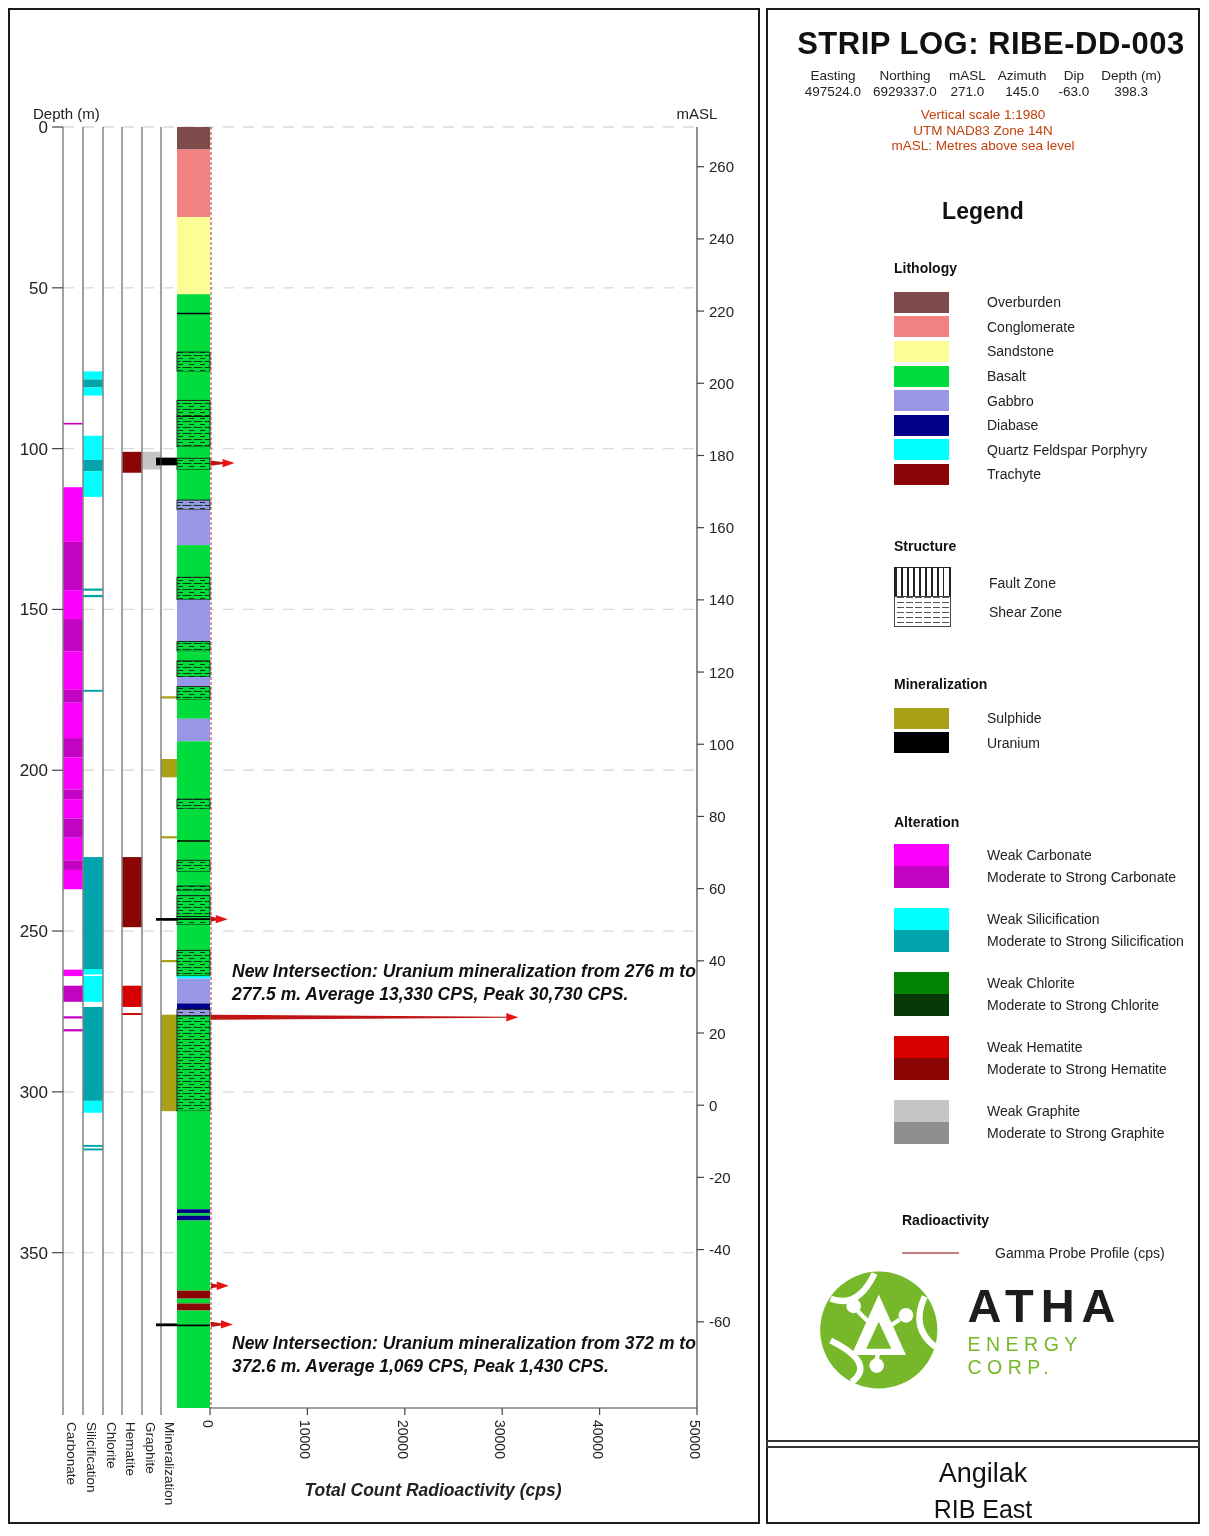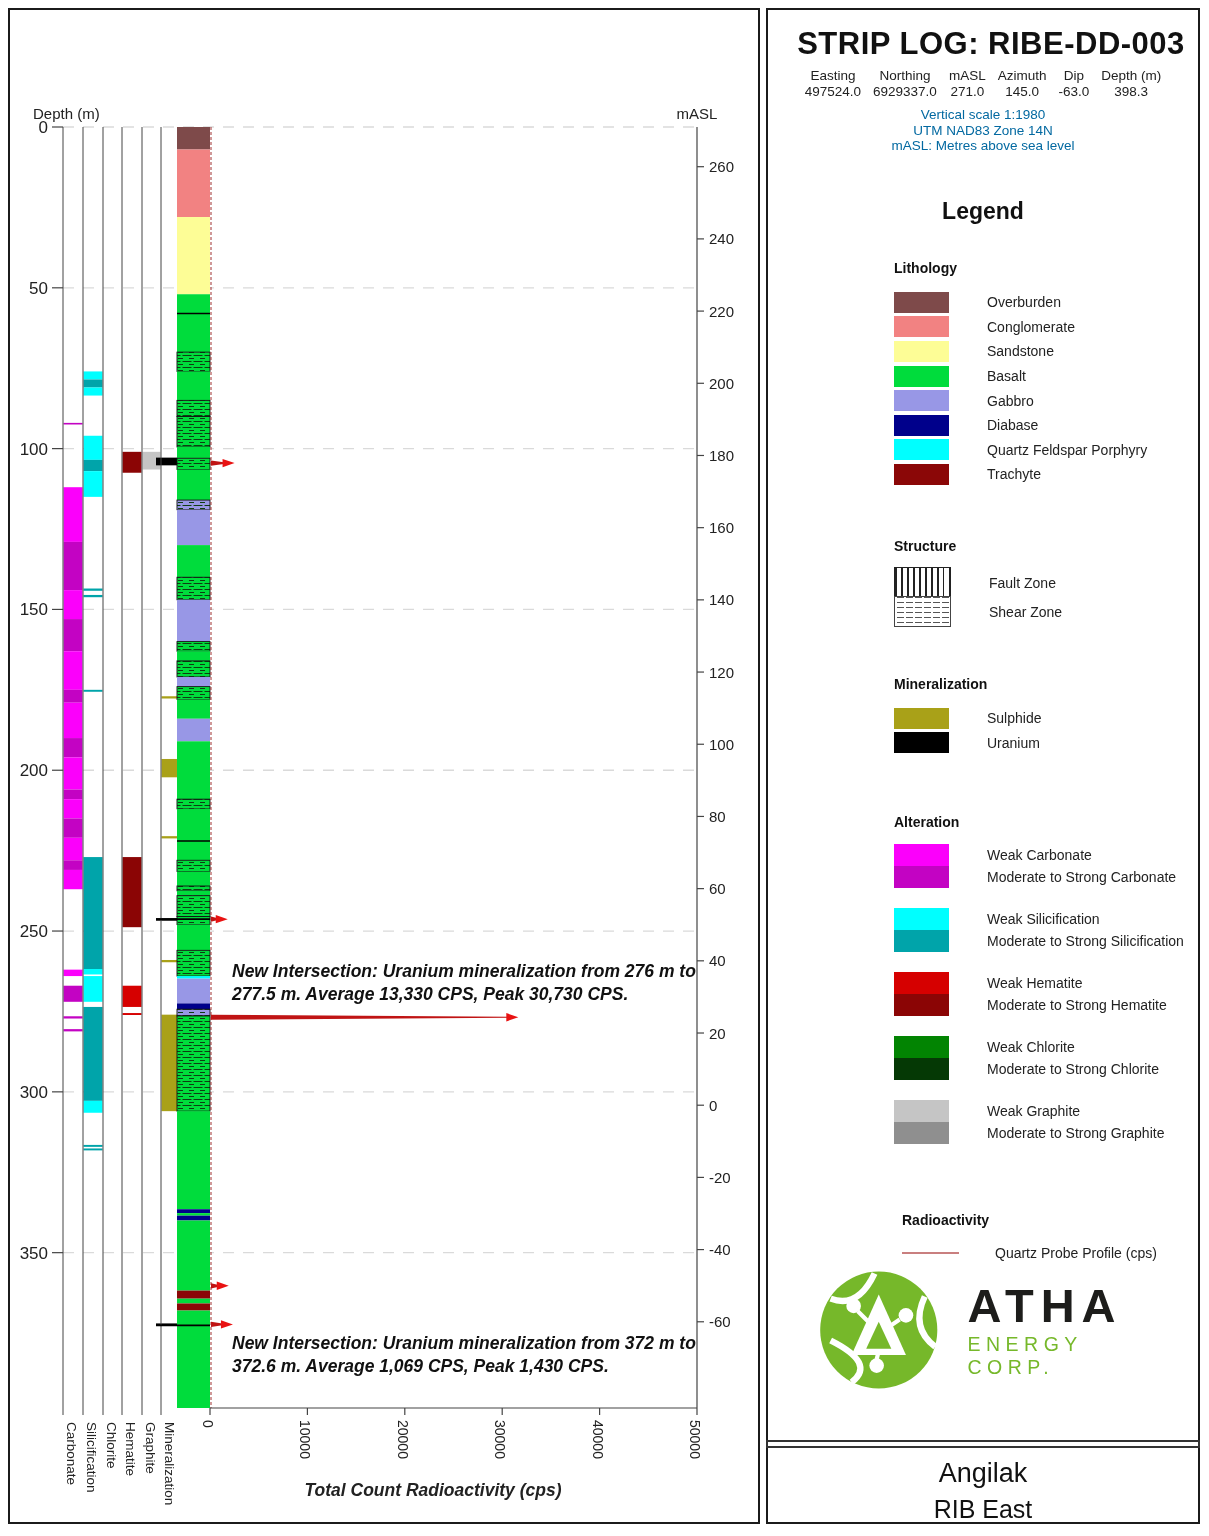--- a/index.html
+++ b/index.html
@@ -11,21 +11,21 @@
   .ann{position:absolute;width:486px;font-size:17.5px;font-weight:bold;font-style:italic;color:#111;line-height:23px;}
   .ann1{top:950px;left:222px;}
   .ann2{top:1322px;left:222px;}
 
   
   .titleblock{position:absolute;top:16px;left:0;width:100%;text-align:center;}
   .strip-title{font-size:31px;font-weight:bold;color:#111;letter-spacing:0.5px;margin-left:16px;}
   .fields{display:flex;justify-content:center;gap:12px;margin-top:6px;}
   .field{text-align:center;font-size:13.5px;color:#222;}
   .fvalue{margin-top:1px;}
-  .notes{margin-top:8px;font-size:13.5px;color:#0369a1;line-height:15.5px;}
+  .notes{margin-top:8px;font-size:13.5px;color:#c2410c;line-height:15.5px;}
   .legend-title{position:absolute;top:188px;width:100%;text-align:center;font-size:23px;font-weight:bold;color:#111;}
   .lsection{position:absolute;left:78px;padding-left:48px;}
   .lsection .sh{font-size:14px;font-weight:bold;color:#111;margin-bottom:14px;}
   .lrow{display:flex;align-items:center;height:24.6px;}
   .lswatch{width:55px;height:21px;margin-right:38px;flex:0 0 auto;}
   .llabel{font-size:14px;color:#222;white-space:nowrap;}
   #sec-litho{top:250px;}
   #sec-struct{top:528px;}
   #sec-min{top:666px;}
   #sec-alt{top:804px;}
@@ -411,56 +411,56 @@
               <div style="background: rgb(0, 255, 255);"></div>
               <div style="background: rgb(0, 164, 170);"></div>
             </div>
             <div class="pairlabels">
               <span class="llabel">Weak Silicification</span>
               <span class="llabel">Moderate to Strong Silicification</span>
             </div>
           </div>
           <div class="pairrow">
             <div class="pairswatch">
+              <div style="background: rgb(2, 132, 2);"></div>
+              <div style="background: rgb(5, 57, 5);"></div>
+            </div>
+            <div class="pairlabels">
+              <span class="llabel">Weak Chlorite</span>
+              <span class="llabel">Moderate to Strong Chlorite</span>
+            </div>
+          </div>
+          <div class="pairrow">
+            <div class="pairswatch">
               <div style="background: rgb(214, 0, 0);"></div>
               <div style="background: rgb(139, 5, 5);"></div>
             </div>
             <div class="pairlabels">
               <span class="llabel">Weak Hematite</span>
               <span class="llabel">Moderate to Strong Hematite</span>
-            </div>
-          </div>
-          <div class="pairrow">
-            <div class="pairswatch">
-              <div style="background: rgb(2, 132, 2);"></div>
-              <div style="background: rgb(5, 57, 5);"></div>
-            </div>
-            <div class="pairlabels">
-              <span class="llabel">Weak Chlorite</span>
-              <span class="llabel">Moderate to Strong Chlorite</span>
             </div>
           </div>
           <div class="pairrow">
             <div class="pairswatch">
               <div style="background: rgb(197, 197, 197);"></div>
               <div style="background: rgb(143, 143, 143);"></div>
             </div>
             <div class="pairlabels">
               <span class="llabel">Weak Graphite</span>
               <span class="llabel">Moderate to Strong Graphite</span>
             </div>
           </div>
         </div>
     </div>
 
     <div class="lsection" id="sec-rad">
       <div class="sh">Radioactivity</div>
       <div class="radrow">
         <div class="radline"></div>
-        <span class="llabel">Quartz Probe Profile (cps)</span>
+        <span class="llabel">Gamma Probe Profile (cps)</span>
       </div>
     </div>
 
     <div id="logoRow">
       <svg width="128" height="128" viewBox="0 0 120 120">
         <circle cx="60" cy="60" r="56" fill="#76B82A"></circle>
         <path d="M14,30 Q40,40 56,6" stroke="#fff" stroke-width="6" fill="none"></path>
         <path d="M104,28 Q90,58 114,76" stroke="#fff" stroke-width="6" fill="none"></path>
         <path d="M34,110 Q58,92 14,70" stroke="#fff" stroke-width="6" fill="none"></path>
         <polygon points="60,26 34,84 86,84" fill="#fff"></polygon>

